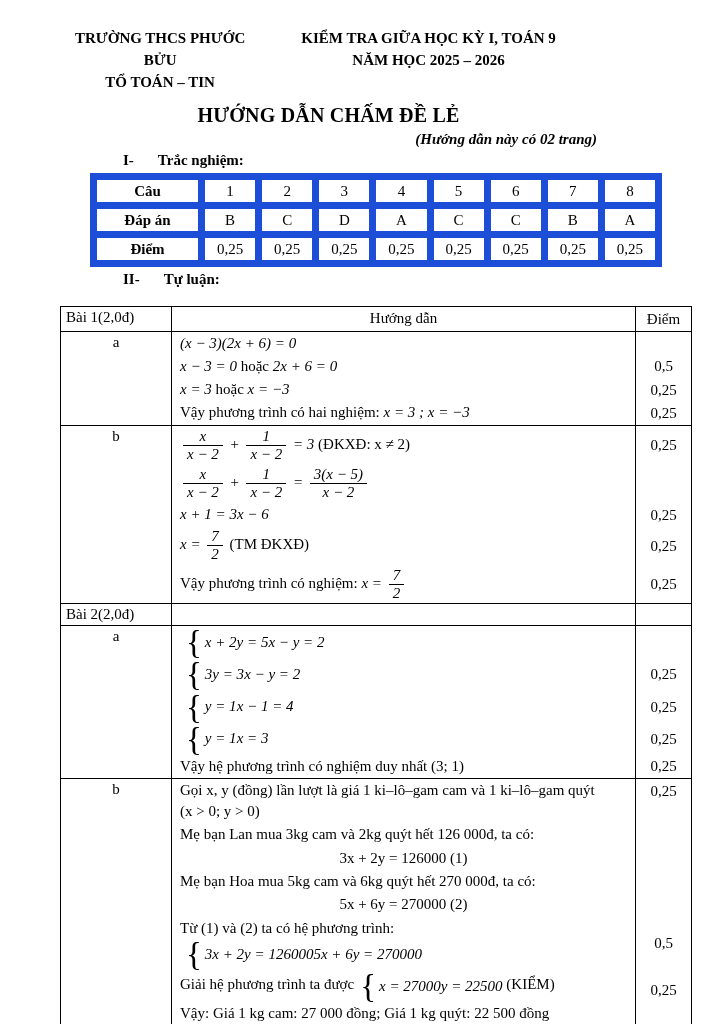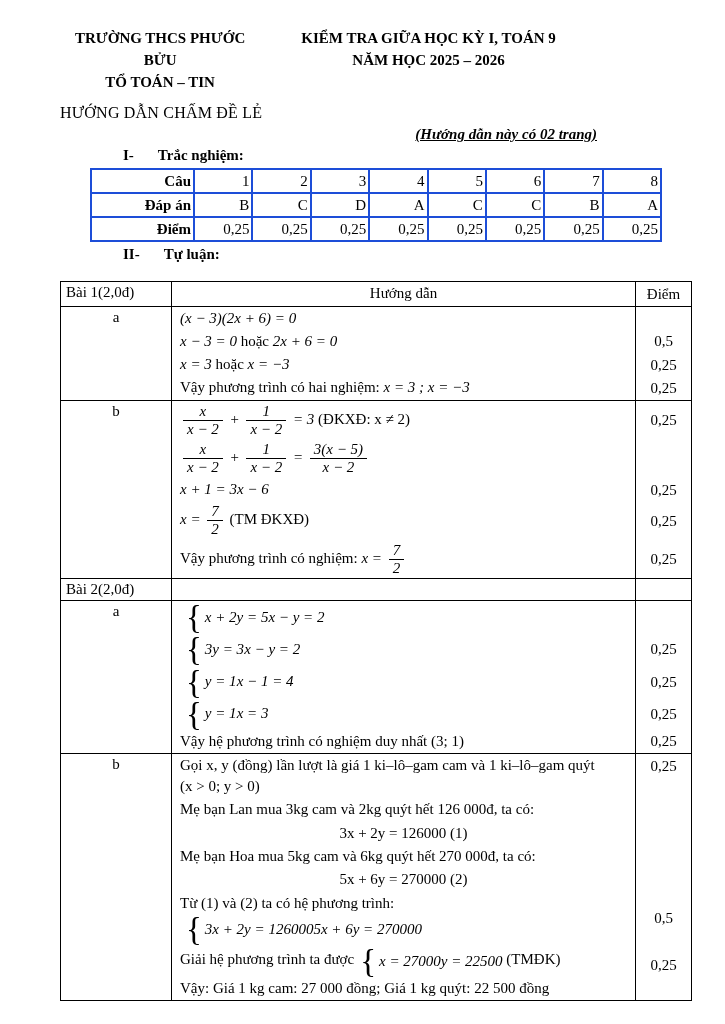--- a/index.html
+++ b/index.html
@@ -4,27 +4,27 @@
 <style>
   html,body{margin:0;padding:0;}
   body{width:725px;height:1024px;background:#fff;color:#000;
        font-family:"Liberation Serif","DejaVu Serif",serif;font-size:15px;overflow:hidden;}
   .page{width:632px;height:1024px;padding:28px 35px 12px 60px;box-sizing:border-box;}
 
   .tophdr{display:flex;justify-content:space-between;font-weight:bold;line-height:1.45;}
   .school{text-align:center;}
   .exam{text-align:center;width:348px;}
 
-  .doc-title{text-align:left;font-weight:normal;font-size:16px;margin-top:11px;letter-spacing:.2px;}
-  .doc-note{text-align:right;font-weight:bold;font-style:italic;margin-top:4px;text-decoration:underline;}
+  .doc-title{text-align:center;font-weight:bold;font-size:20px;margin-top:11px;letter-spacing:.2px;}
+  .doc-note{text-align:right;font-weight:bold;font-style:italic;margin-top:4px;}
 
   .sec-head{display:flex;gap:24px;font-weight:bold;margin:4px 0 4px 63px;}
 
   table.mc{border-collapse:collapse;table-layout:fixed;width:572px;margin:1px 0 0 30px;}
-  table.mc td{border:2px solid #1d4ed8;text-align:right;height:22px;padding:0 2px;}
+  table.mc td{border:7px solid #1d4ed8;text-align:center;height:22px;padding:0 2px;}
   table.mc td.rh{font-weight:bold;width:97px;}
 
   .mtable{border:1px solid #000;width:630px;margin-top:18px;}
   .mrow{display:flex;border-top:1px solid #000;}
   .mrow:first-child{border-top:none;}
   .lcell{width:111px;border-right:1px solid #000;padding:2px 5px;box-sizing:border-box;flex-shrink:0;}
   .lcell.ctr{text-align:center;}
   .bcell{flex:1;display:flex;flex-direction:column;min-width:0;}
   .line{display:flex;flex:1 0 auto;}
   .lc{flex:1;padding:1px 8px;line-height:1.42;min-width:0;}
@@ -332,21 +332,21 @@
         </div>
         <div class="line pt-bot">
           <div class="lc">
             <span>Giải hệ phương trình ta được</span><span class="sys">
                 <span class="brace">{</span>
                 <span class="rows">
                   <span class="sysrow">x = 27000</span>
                   <span class="sysrow">y = 22500</span>
                 </span>
               </span>
-            <span>(TMĐK)</span>
+            <span>(KIỂM)</span>
           </div>
           <div class="pt">0,25</div>
         </div>
         <div class="line">
           <div class="lc"><span>Vậy: Giá 1 kg cam: 27 000 đồng; Giá 1 kg quýt: 22 500 đồng</span></div>
           <div class="pt"></div>
         </div>
       </div>
     </div>
 

